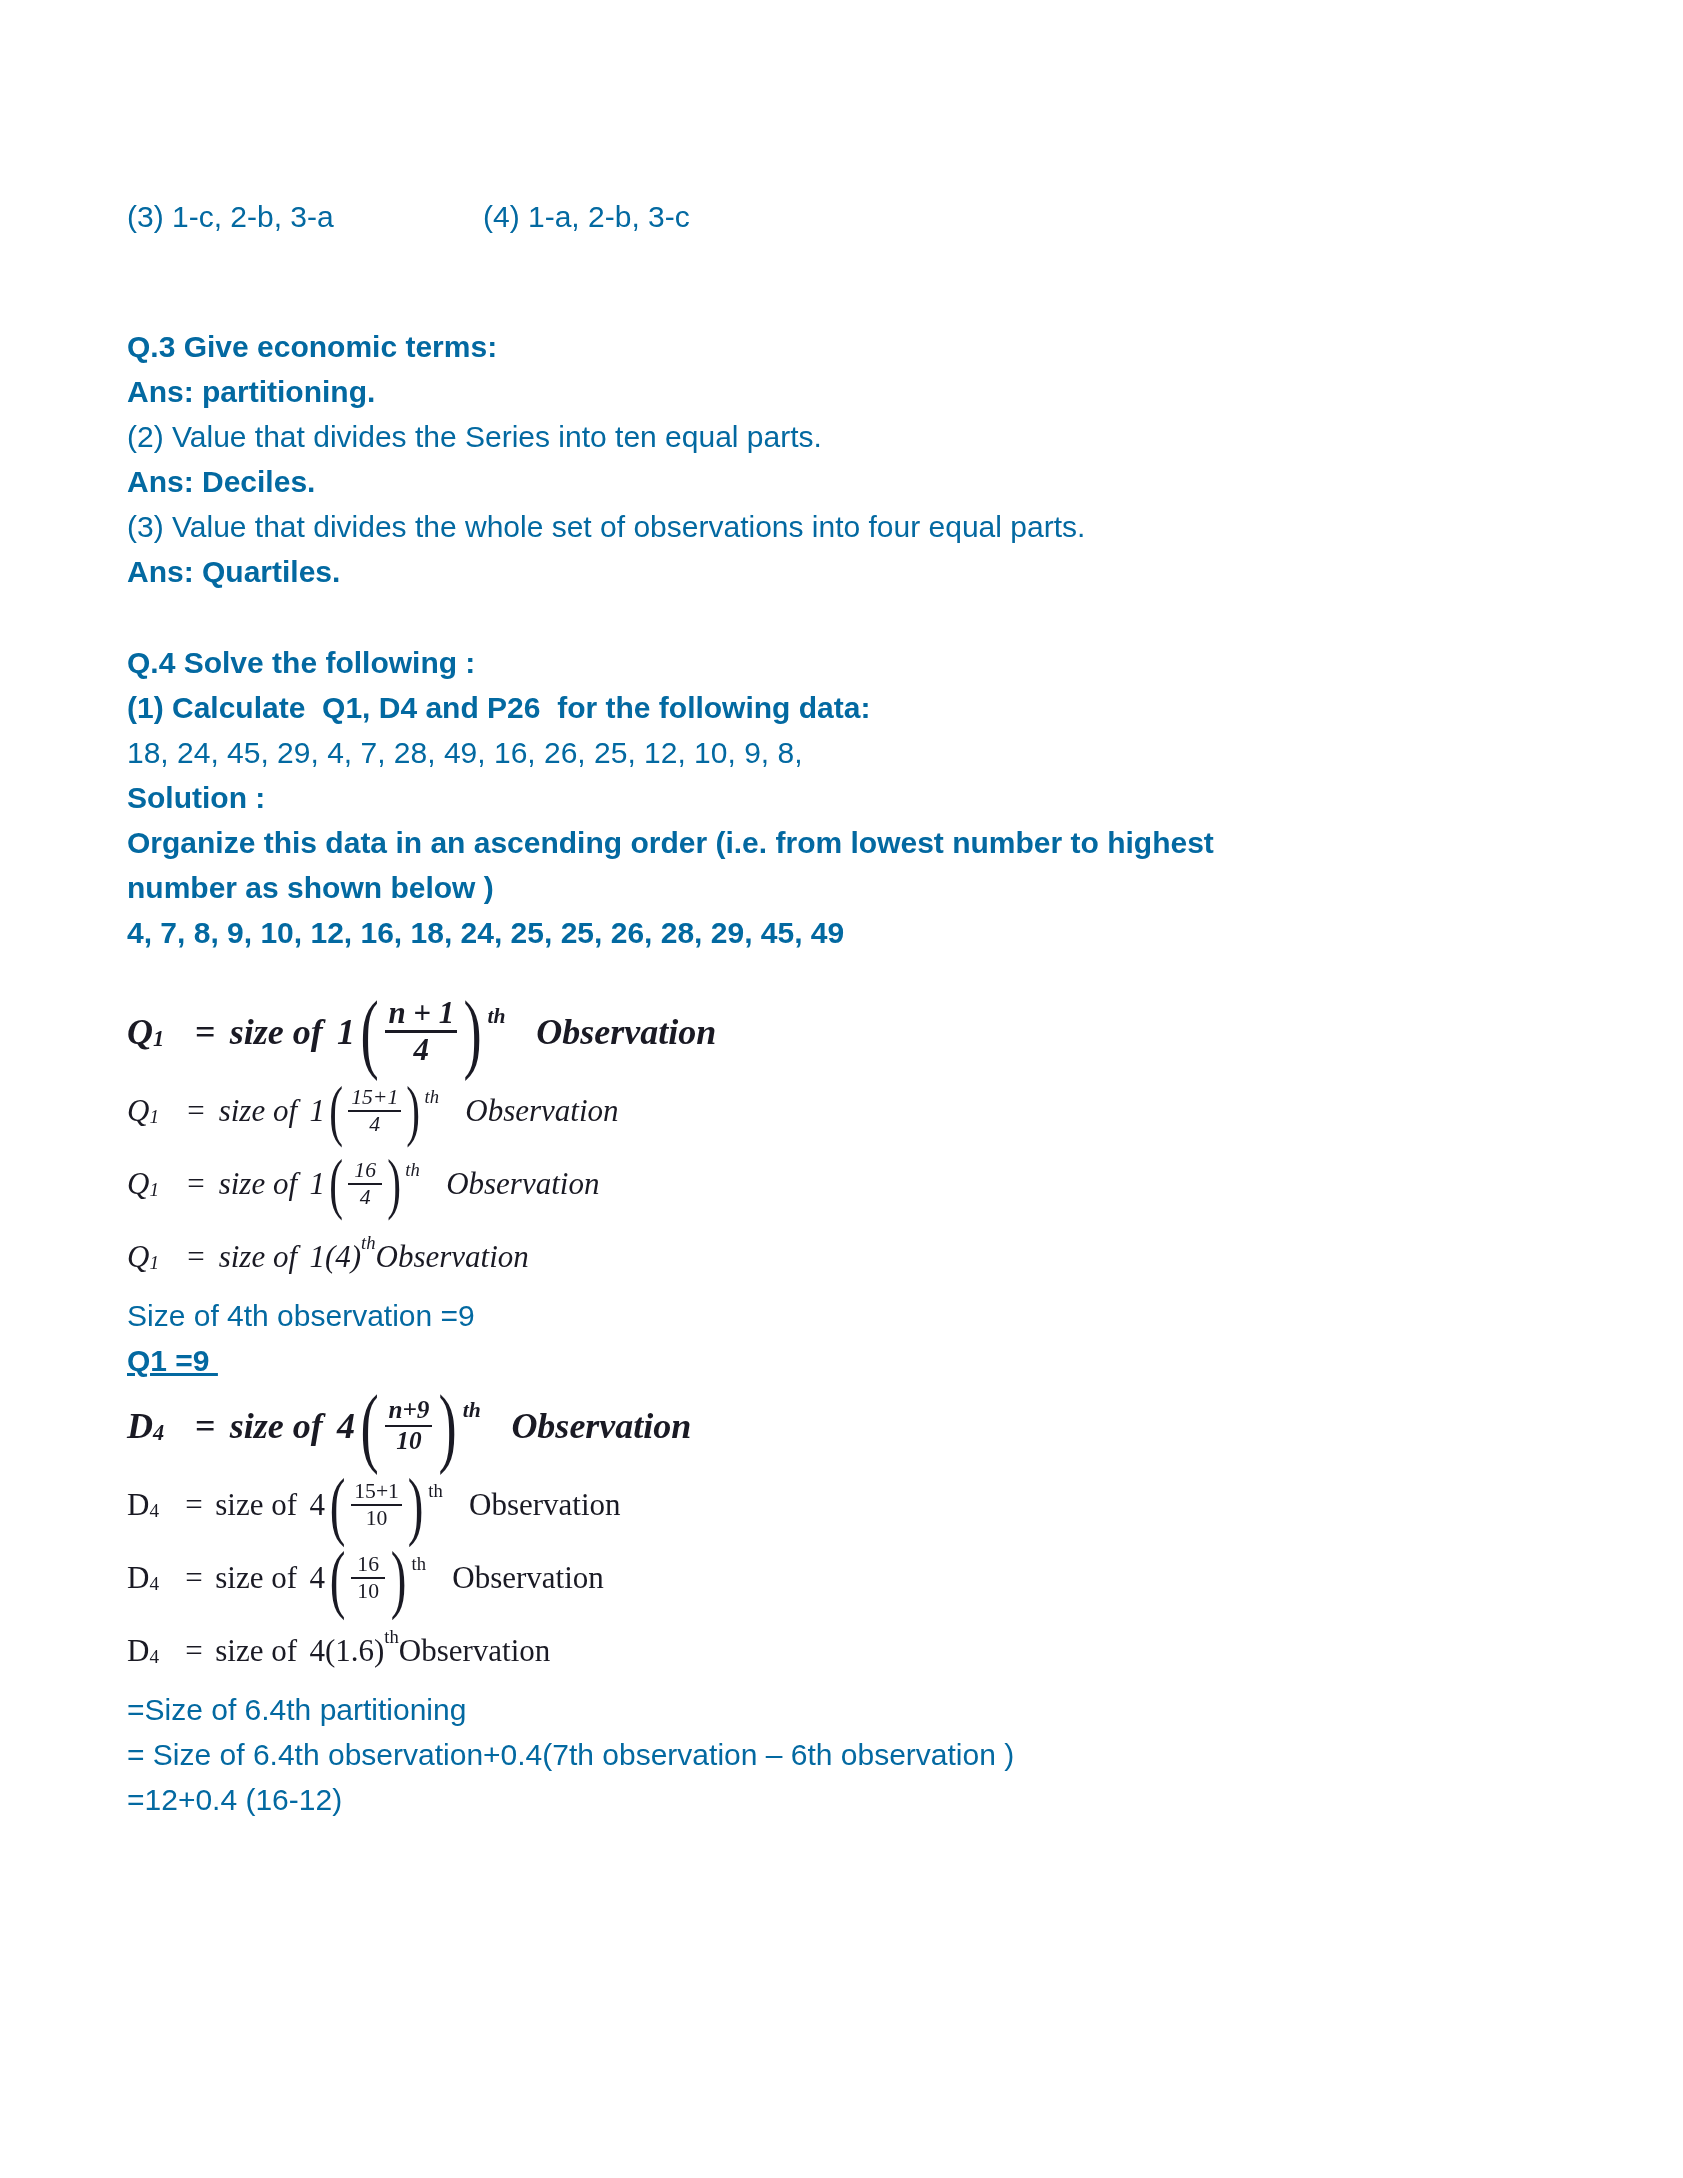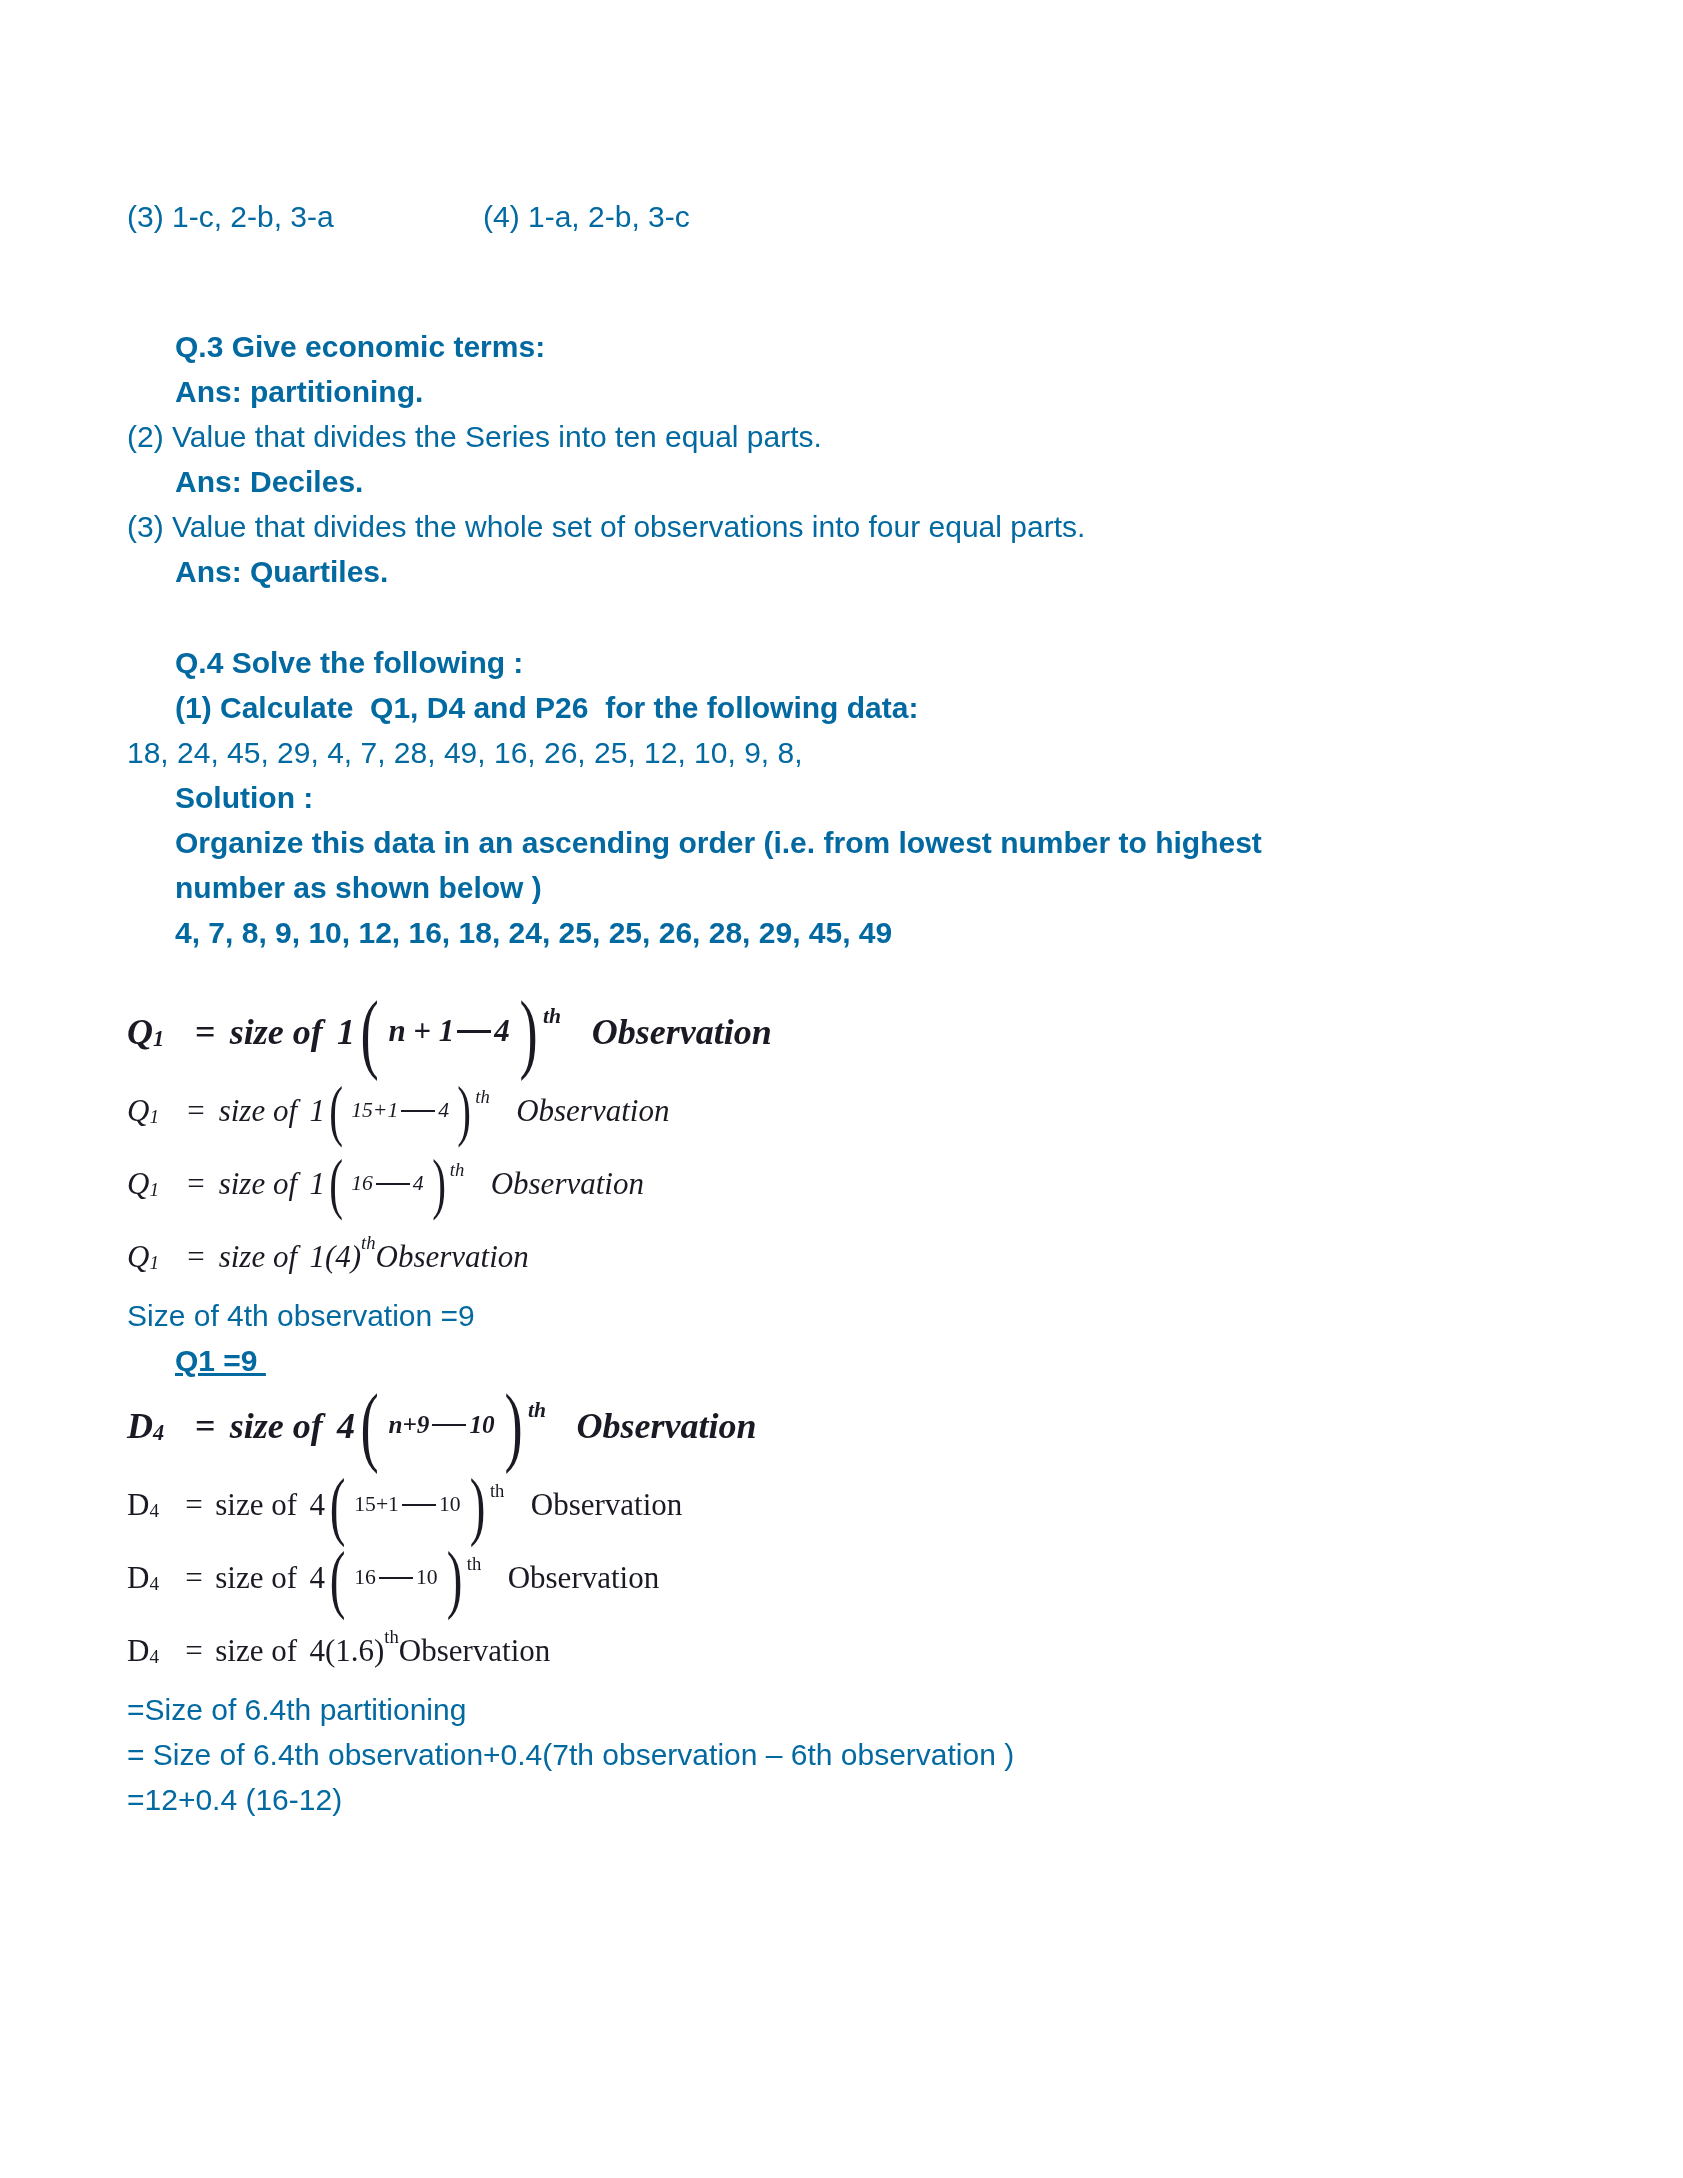--- a/index.html
+++ b/index.html
@@ -25,21 +25,21 @@
   }
 
   
   .ln {
     font-family: "Liberation Sans", sans-serif;
     font-size: 30px;
     line-height: 45px;
     color: #0369a1;
     white-space: pre-wrap;
   }
-  .ln.b { font-weight: bold; margin-left: 48px; }
+  .ln.b { font-weight: bold; }
   .ln.u { text-decoration: underline; }
 
   
   .opts-row {
     display: flex;
     align-items: baseline;
     padding-top: 194px;
   }
   .opt-a { width: 356px; }
 
@@ -82,21 +82,21 @@
     font-size: 2.45em;
     line-height: 0;
     font-style: normal;
     font-weight: normal;
     transform: scaleX(0.62);
     display: inline-block;
   }
   .paren.small { font-size: 2.15em; }
   .frac {
     display: inline-flex;
-    flex-direction: row;
+    flex-direction: column;
     align-items: center;
     justify-content: center;
     font-size: 0.70em;
     line-height: 1.05;
     padding: 0 1px;
     text-align: center;
   }
   .frac .num { padding: 0 3px; }
   .frac .den { padding: 0 3px; }
   .frac .bar {

